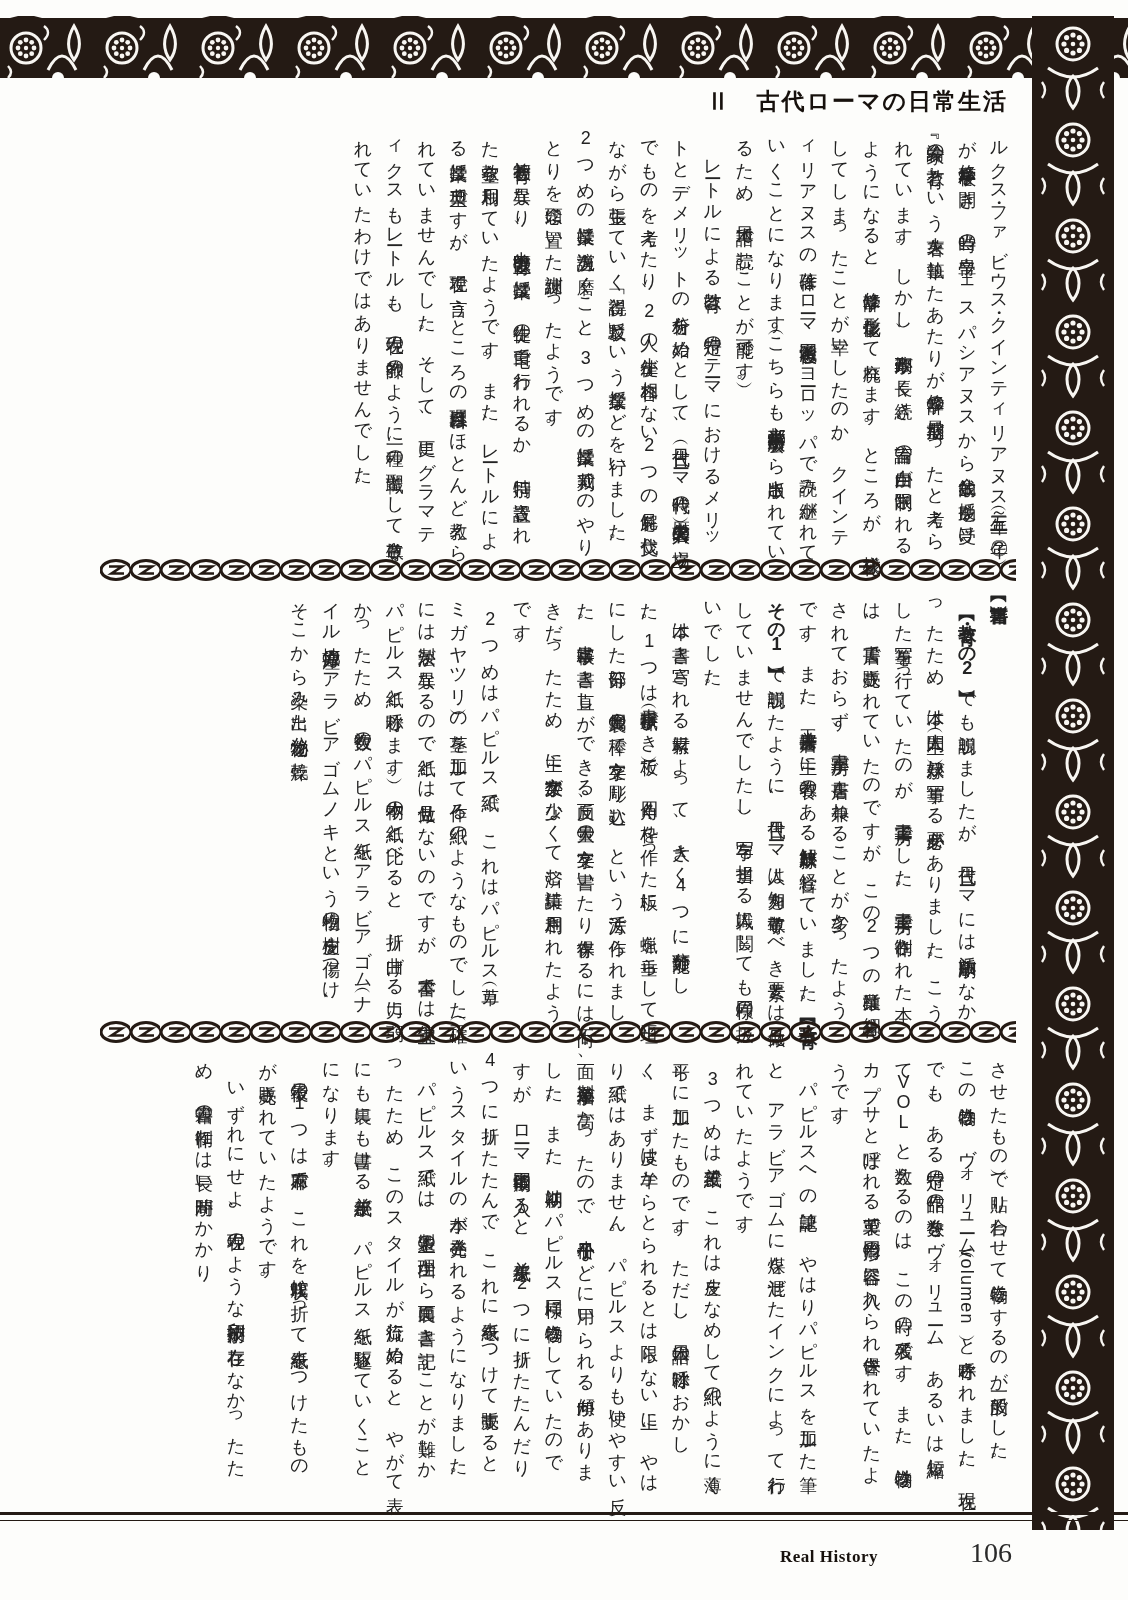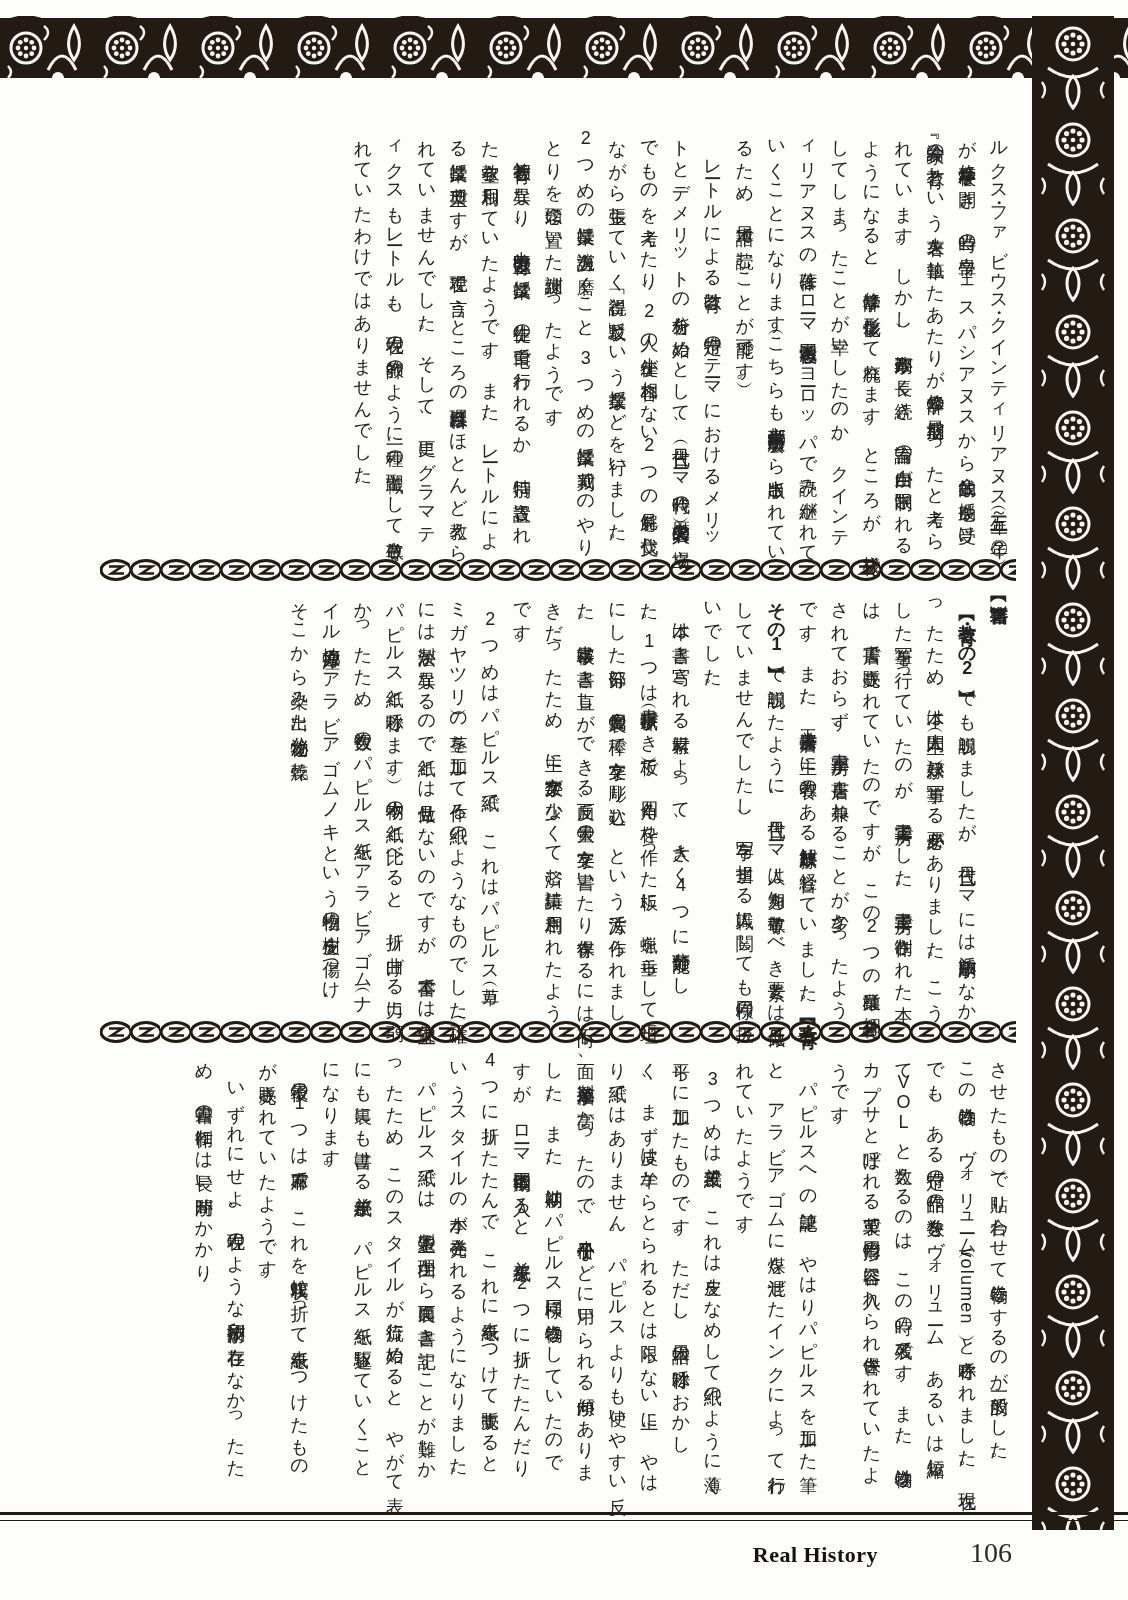--- a/index.html
+++ b/index.html
@@ -38,21 +38,21 @@
   
   .footer-rule{
     position:absolute;left:0;top:1512px;width:1128px;height:5px;
     border-top:3px solid #241a14;border-bottom:1px solid #241a14;
   }
   .footer{
     position:absolute;top:1537px;right:116px;
     display:flex;align-items:baseline;gap:44px;
     font-family:"Liberation Serif", serif;
   }
-  .footer .book{font-weight:bold;font-size:22px;color:#17110d;letter-spacing:.5px;}
+  .footer .book{font-weight:bold;font-size:17px;color:#17110d;letter-spacing:.5px;}
   .footer .pageno{font-size:28px;color:#2a2a2a;margin-left:48px;}
 </style>
 </head>
 <body>
 
 <div class="page">
 
   <svg width="0" height="0" style="position:absolute" aria-hidden="true">
     <defs>
       <pattern id="chainPat" width="30" height="26" patternUnits="userSpaceOnUse">
@@ -98,20 +98,21 @@
     </defs>
   </svg>
 
   <svg class="deco" style="left:0;top:16px" width="1128" height="64">
     <rect width="1128" height="64" fill="url(#topPat)"></rect>
   </svg>
   <svg class="deco" style="left:1030px;top:16px" width="86" height="1514">
     <rect width="86" height="1514" fill="url(#sidePat)"></rect>
   </svg>
 
+  <div class="chapter-title">Ⅱ　古代ローマの日常生活</div>
 
   <section class="vblock block1">
     <p>ルクス・ファビウス・クインティリアヌス（三五年～一〇〇年？）が修辞学学校を開き、当時の皇帝ウェスパシアヌスから金銭的な援助を受け、『弁論家の教育』という大著を執筆したあたりが修辞学の最盛期だったと考えられています。しかし、帝政期が長く続き、言論の自由が制限されるようになると、修辞学は形骸化して廃れます。ところが、様式化してしまったことが幸いしたのか、クインティリアヌスの著作はローマ帝国滅亡後もヨーロッパで読み継がれていくことになります（こちらも京都大学学術出版会から出版されているため、日本語で読むことが可能です）。</p>
     <p>　レートルによる教育は、特定のテーマにおけるメリットとデメリットの分析を始めとして、（古代ローマ時代の）歴史的著名人の立場でものを考えたり、<span class="up">2</span>人の生徒が相容れない<span class="up">2</span>つの見解を交代しながら主張していく「説得と反駁」という授業などを行いました。<span class="up">2</span>つめの授業は演説力を磨くこと、<span class="up">3</span>つめの授業は裁判でのやりとりを念頭に置いた訓練だったようです。</p>
     <p>　初等教育と異なり、中等教育以上の授業は、生徒の自宅で行われるか、特別に設置された教室を利用していたようです。また、レートルによる授業は典型ですが、現在で言うところの理系科目はほとんど教えられていませんでした。そして、更にグラマティクスもレートルも、現在の教師のように一種の聖職として尊敬されていたわけではありませんでした。</p>
   </section>
 
   <svg class="deco" style="left:100px;top:557px" width="916" height="26">
     <rect width="916" height="26" fill="url(#chainPat)"></rect>
   </svg>

